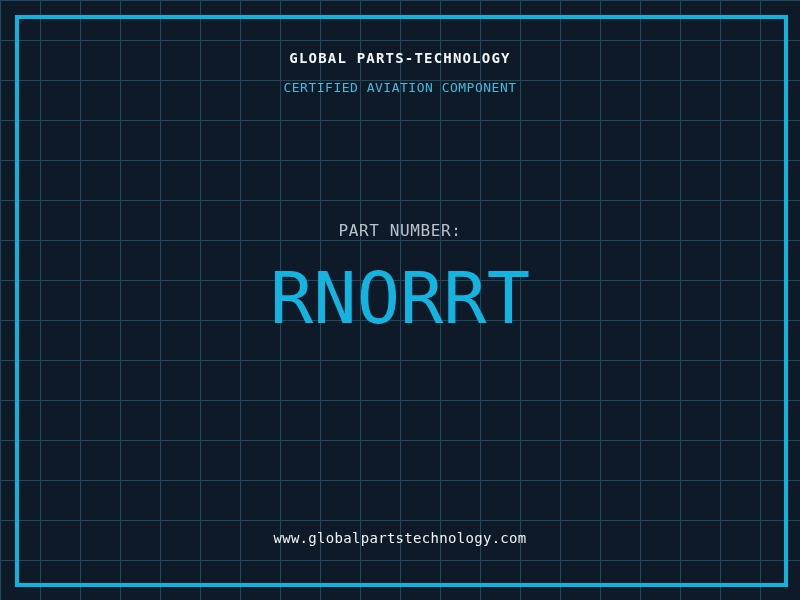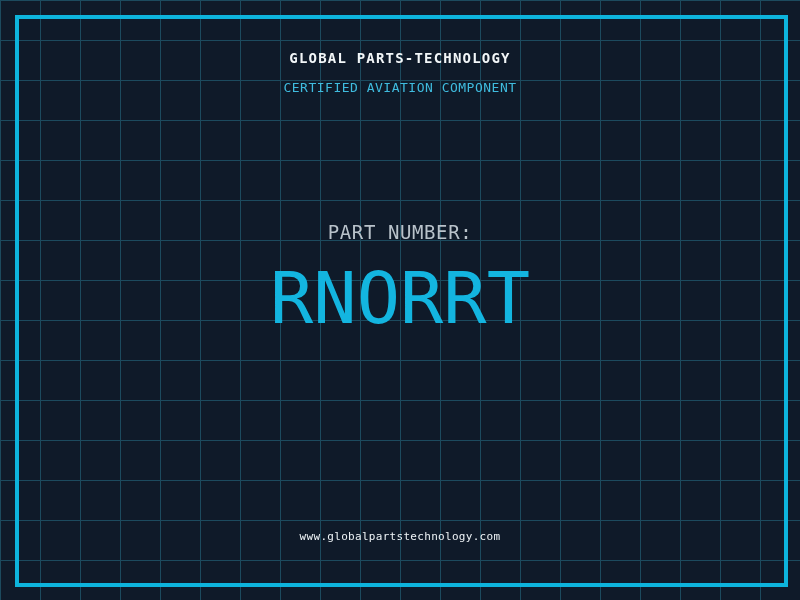--- a/index.html
+++ b/index.html
@@ -56,35 +56,35 @@
     color: var(--title);
   }
   .subtitle {
     top: 80px;
     font-size: 13px;
     letter-spacing: 0.5px;
     color: var(--subtitle);
   }
   .part-label {
     top: 221px;
-    font-size: 19px;
+    font-size: 16px;
     letter-spacing: 0.6px;
     color: var(--part-label);
   }
   .part-value {
     top: 262px;
     font-size: 72px;
     line-height: 72px;
     font-weight: normal;
     letter-spacing: 0px;
     color: var(--part-number);
   }
   .footer-url {
     top: 530px;
-    font-size: 11px;
+    font-size: 14px;
     letter-spacing: 0.3px;
     color: var(--url);
   }
 </style>
 </head>
 <body>
 
 <div class="canvas">
   <div class="grid-bg"></div>
   <div class="frame"></div>

